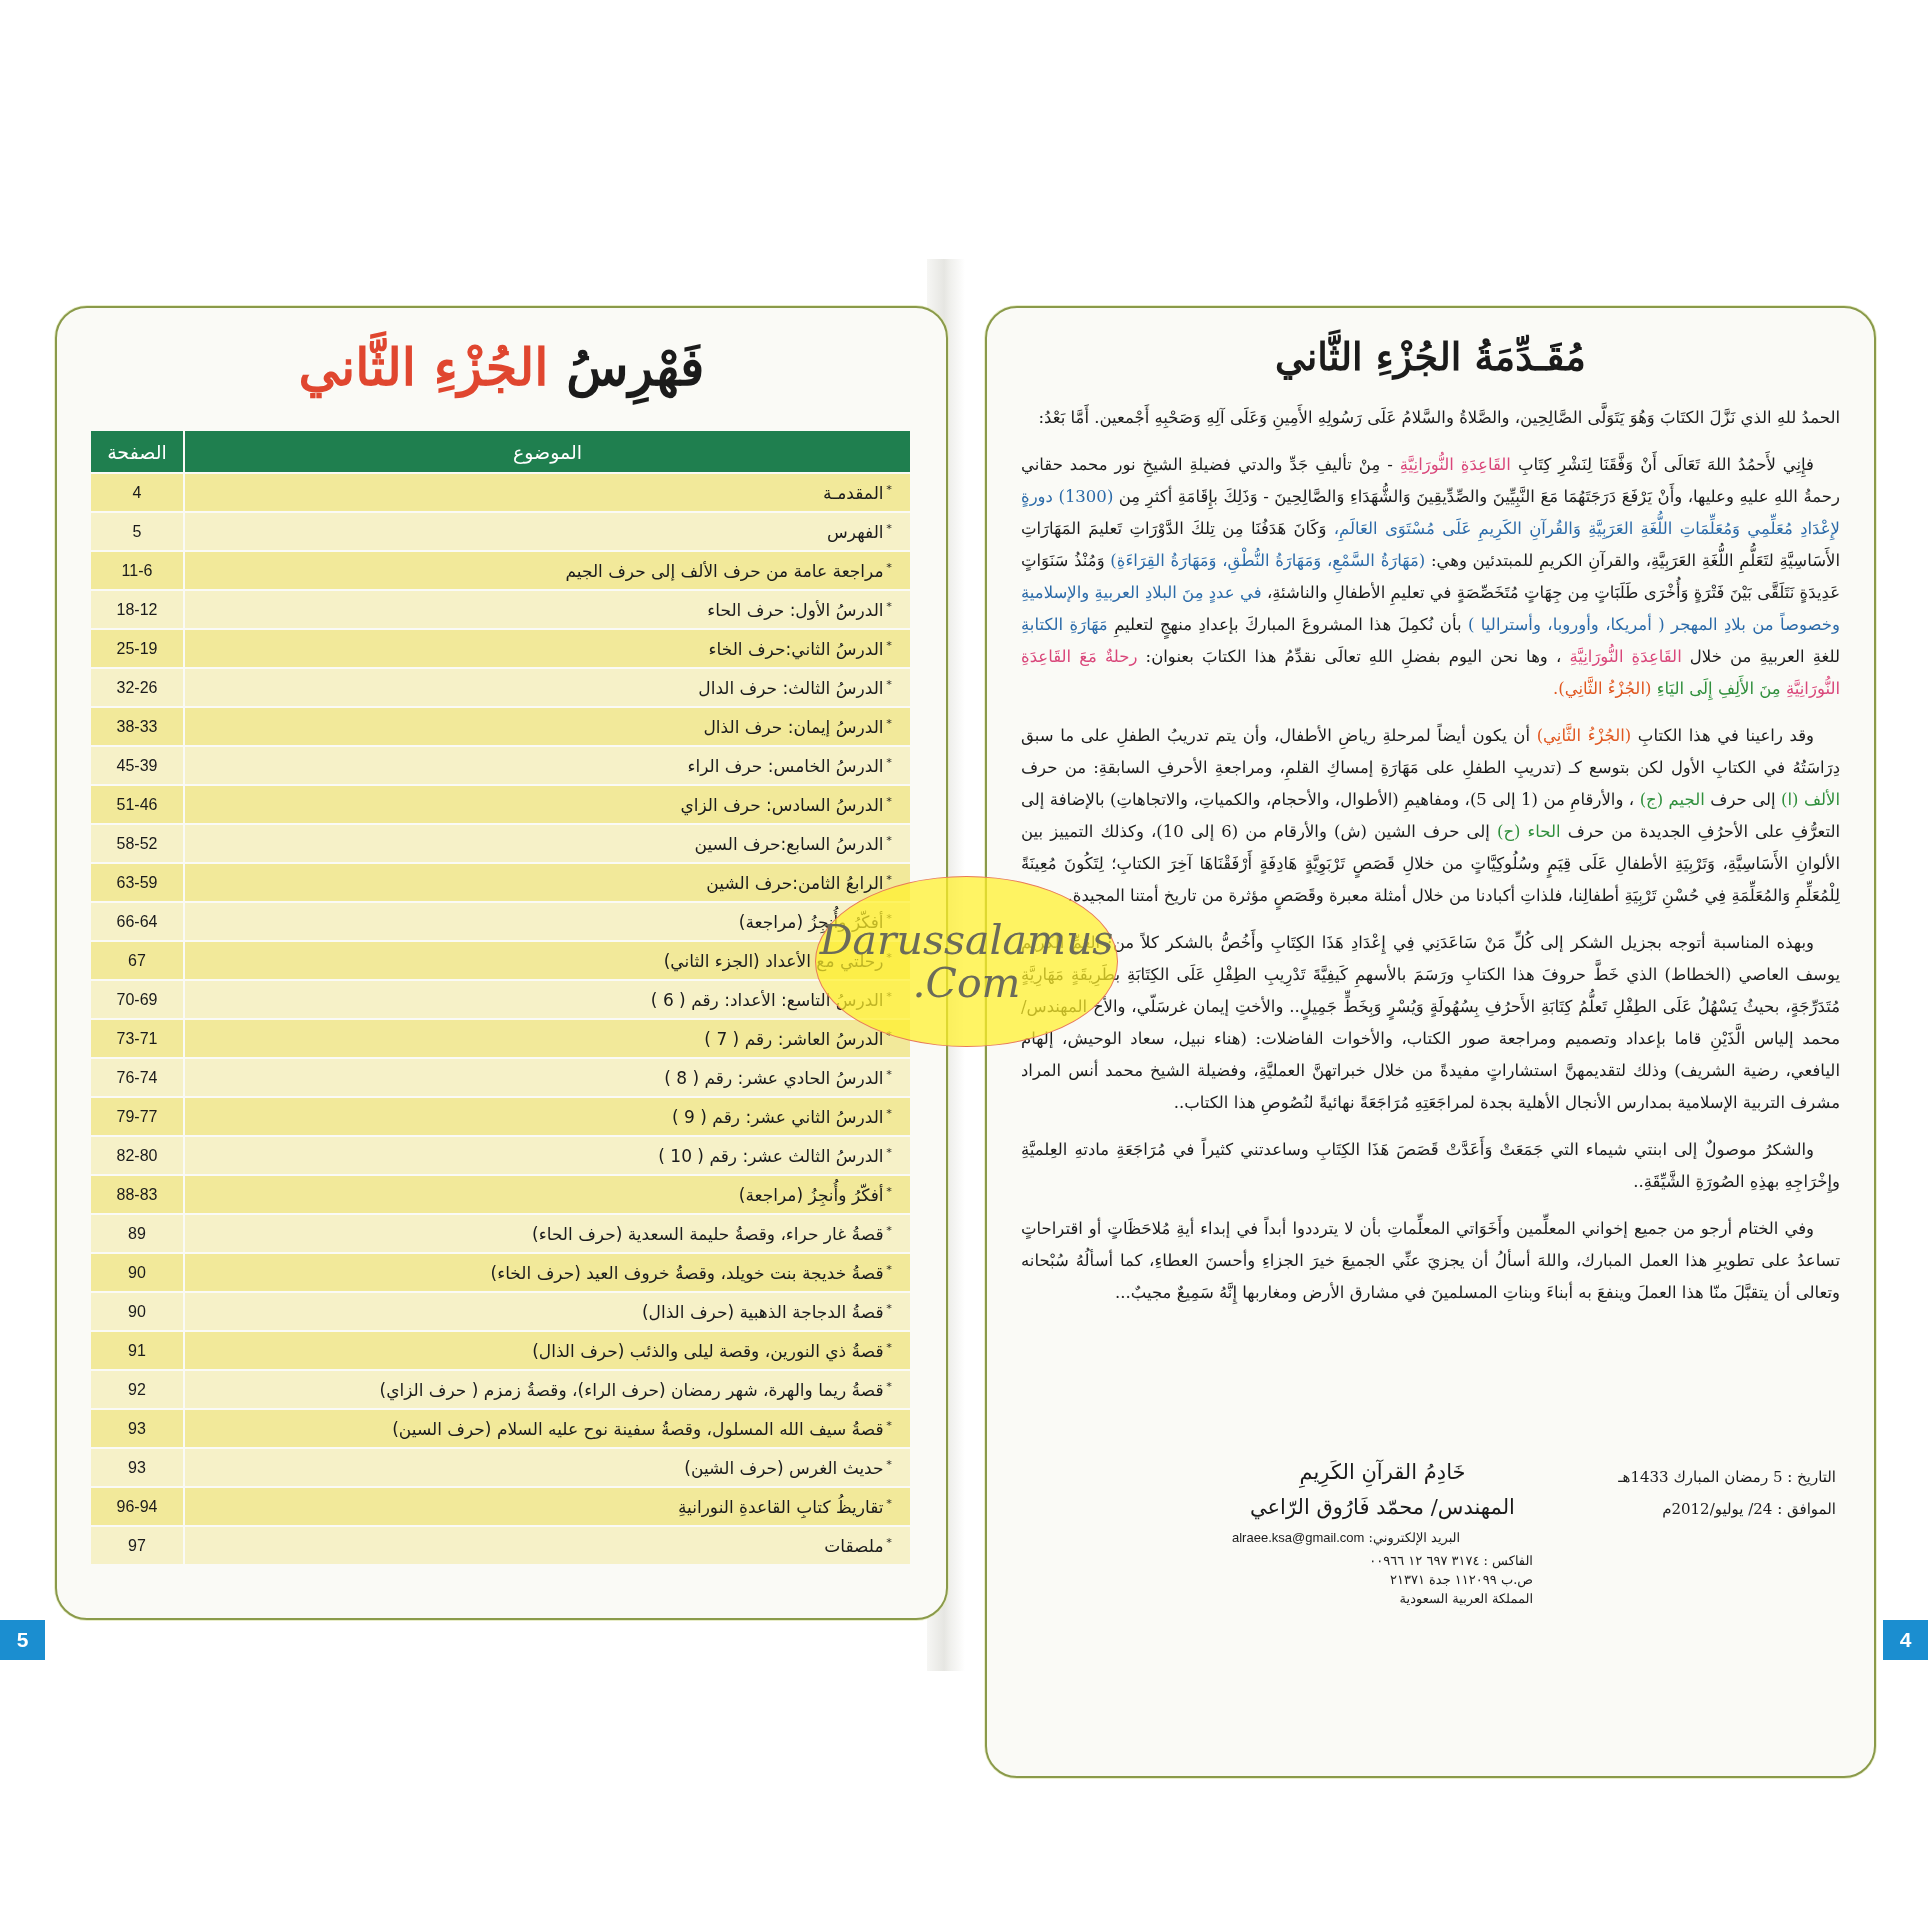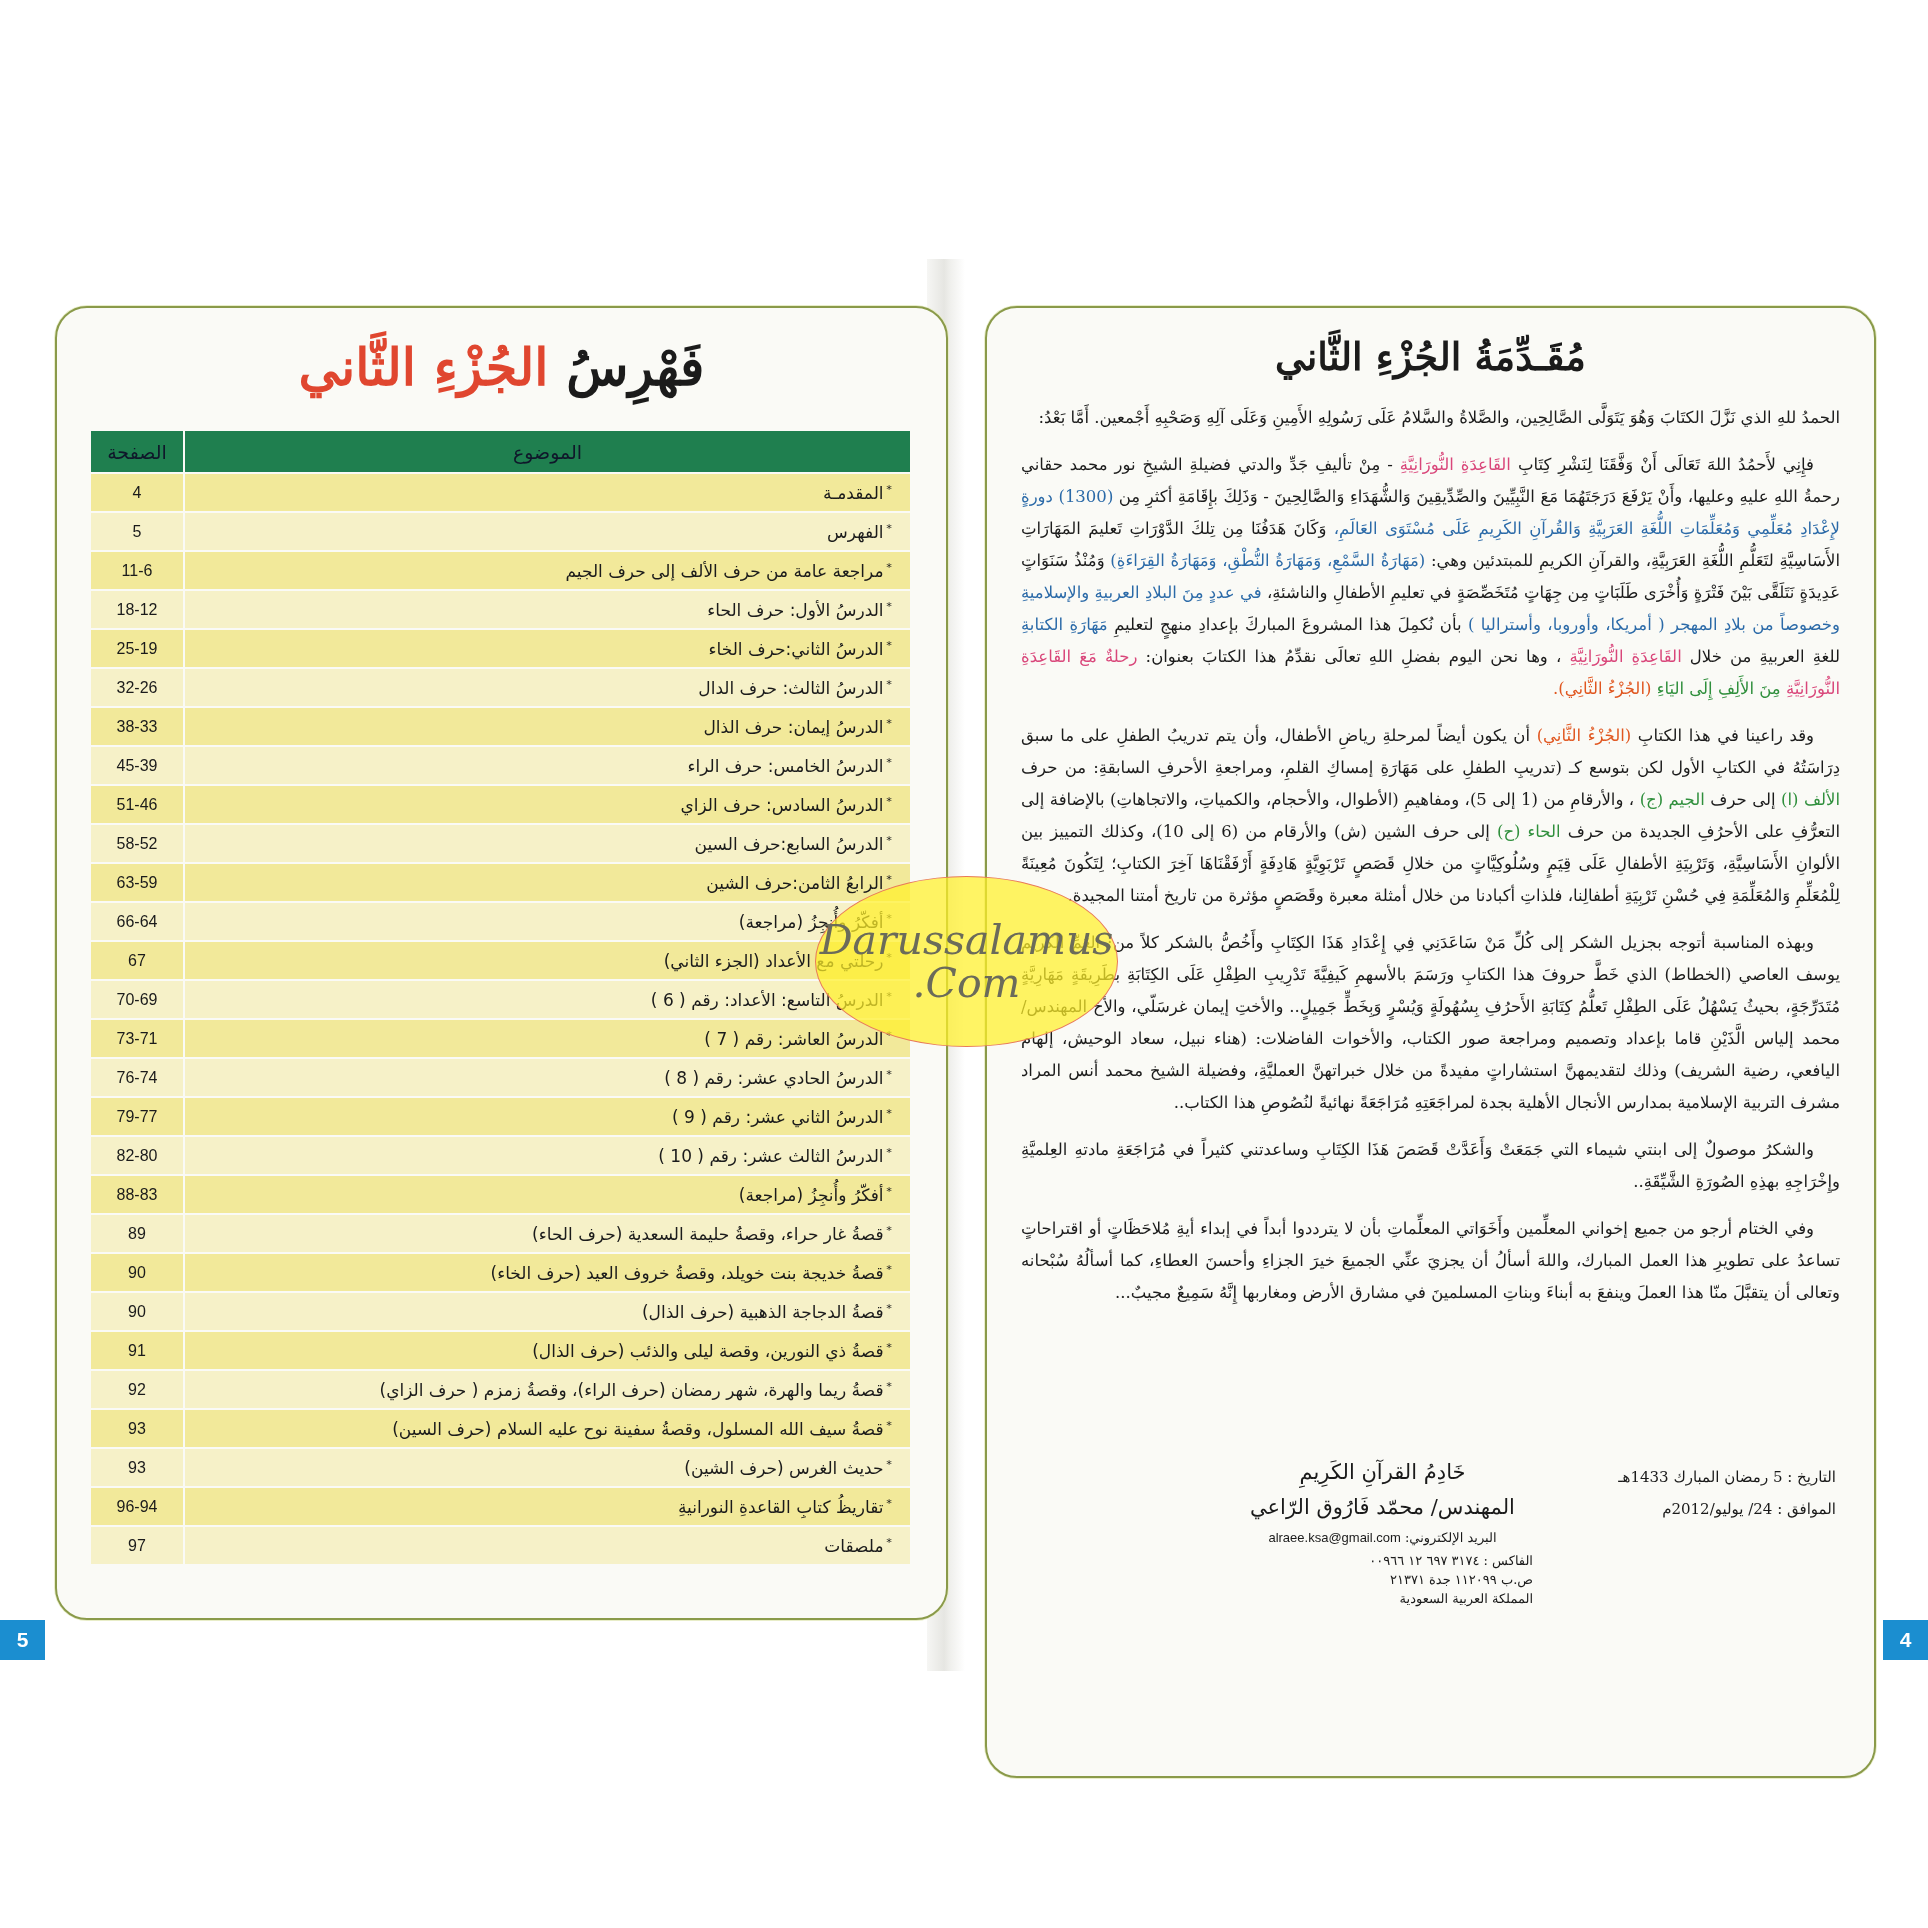--- a/index.html
+++ b/index.html
@@ -27,21 +27,21 @@
       font-family:"DejaVu Serif", serif; font-size:51px; font-weight:bold; line-height:1.3;
     }
     .toc-title .black { color:#1b1b1b; }
     .toc-title .red { color:#e0462f; }
 
     .toc-table {
       position:absolute; left:34px; top:121px; width:819px; direction:rtl;
       border-collapse:separate; border-spacing:0 2.8px;
     }
     .toc-table th {
-      background:#1f7f4f; color:#0f172a; font-weight:normal; font-size:19px;
+      background:#1f7f4f; color:#ffffff; font-weight:normal; font-size:19px;
       height:41px; padding:0;
     }
     .toc-table th.col-topic { border-left:2.8px solid #fafaf6; }
     .toc-table td {
       height:37px; font-size:17px; padding:0; color:#1b1b1b;
     }
     .toc-table td.topic {
       text-align:right; padding-right:18px; border-left:2.8px solid #fafaf6;
     }
     .toc-table td.pg {
@@ -73,21 +73,21 @@
     .sig-date {
       position:absolute; right:0; top:0; font-family:"DejaVu Serif", serif; font-size:15px; line-height:32px;
       text-align:right;
     }
     .sig-block {
       position:absolute; left:207px; top:-5.6px; width:301px; text-align:center;
       font-family:"DejaVu Serif", serif;
     }
     .sig-line1 { font-size:21px; line-height:34px; }
     .sig-line2 { font-size:21px; line-height:36px; }
-    .sig-email { font-size:13px; line-height:26px; text-align:center; }
+    .sig-email { font-size:13px; line-height:26px; text-align:left; }
     .sig-fax, .sig-po, .sig-country { font-size:13px; line-height:19px; text-align:right; }
 
     .page-num {
       position:absolute; width:45px; height:40px; background:#1b8ed0; color:#fff;
       font-family:"Liberation Sans", sans-serif; font-weight:bold; font-size:21px;
       display:flex; align-items:center; justify-content:center;
     }
     .pn-left { left:0; top:1620px; }
     .pn-right { left:1883px; top:1620px; }
 

